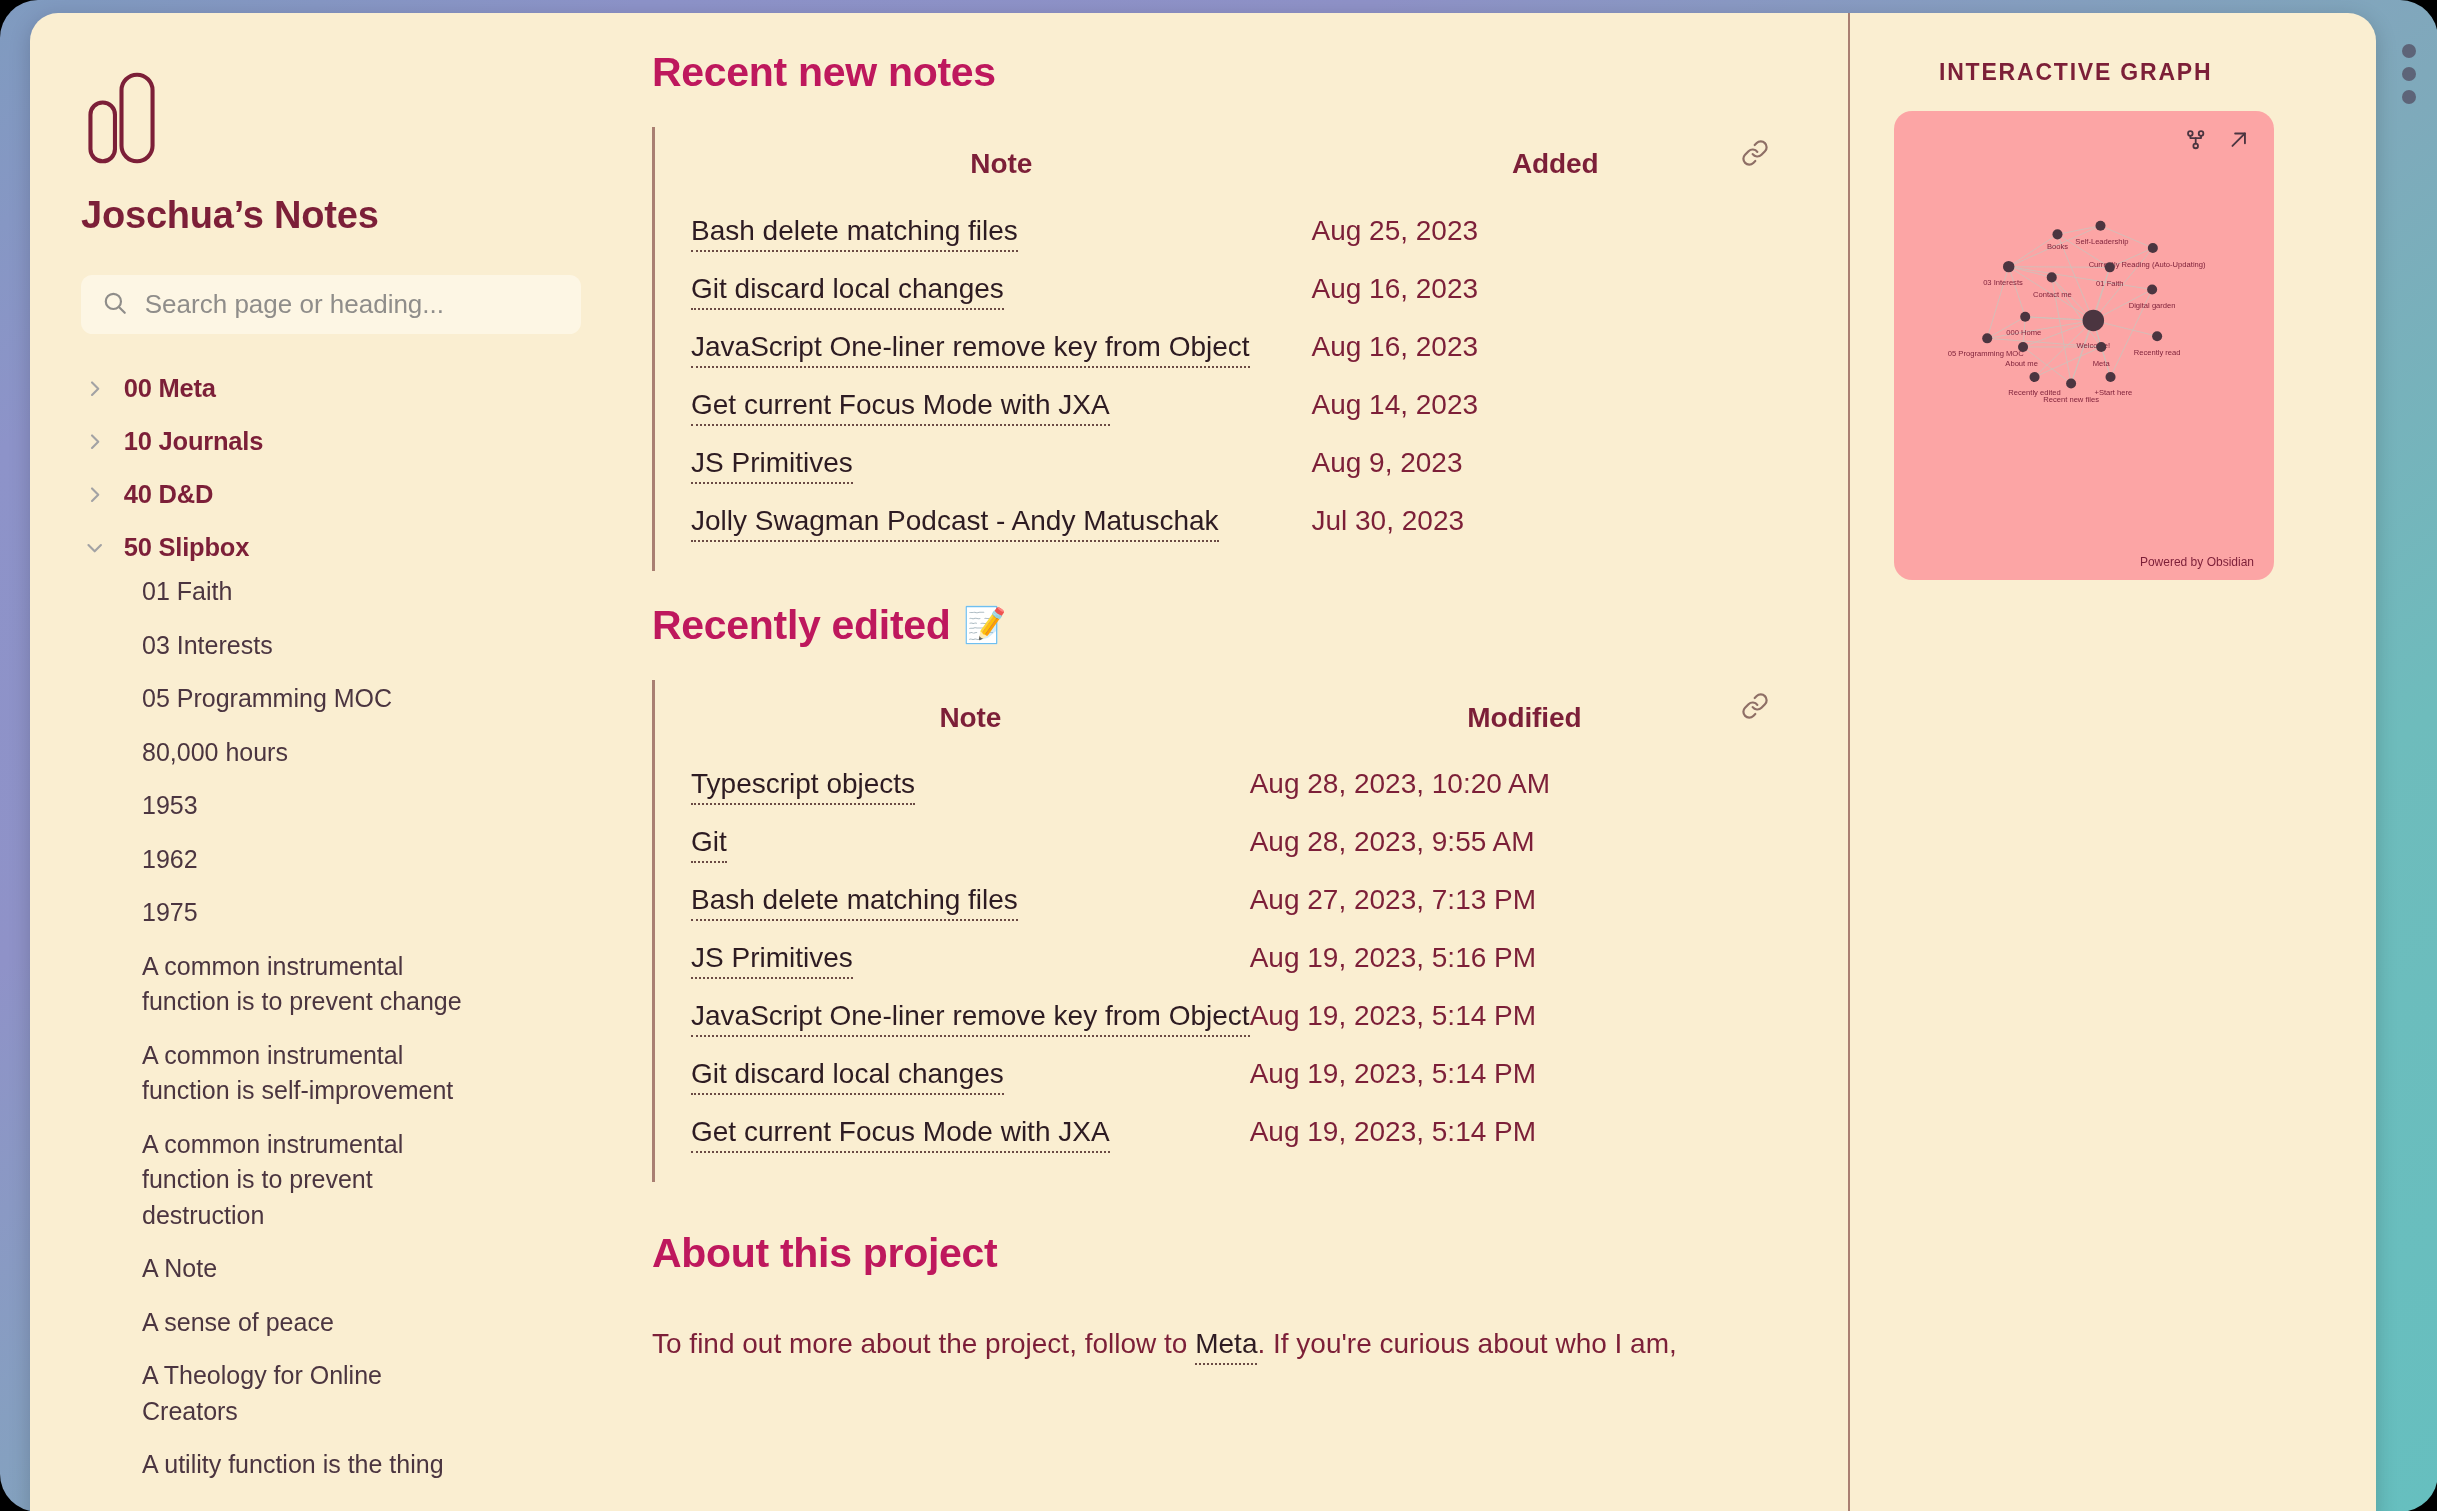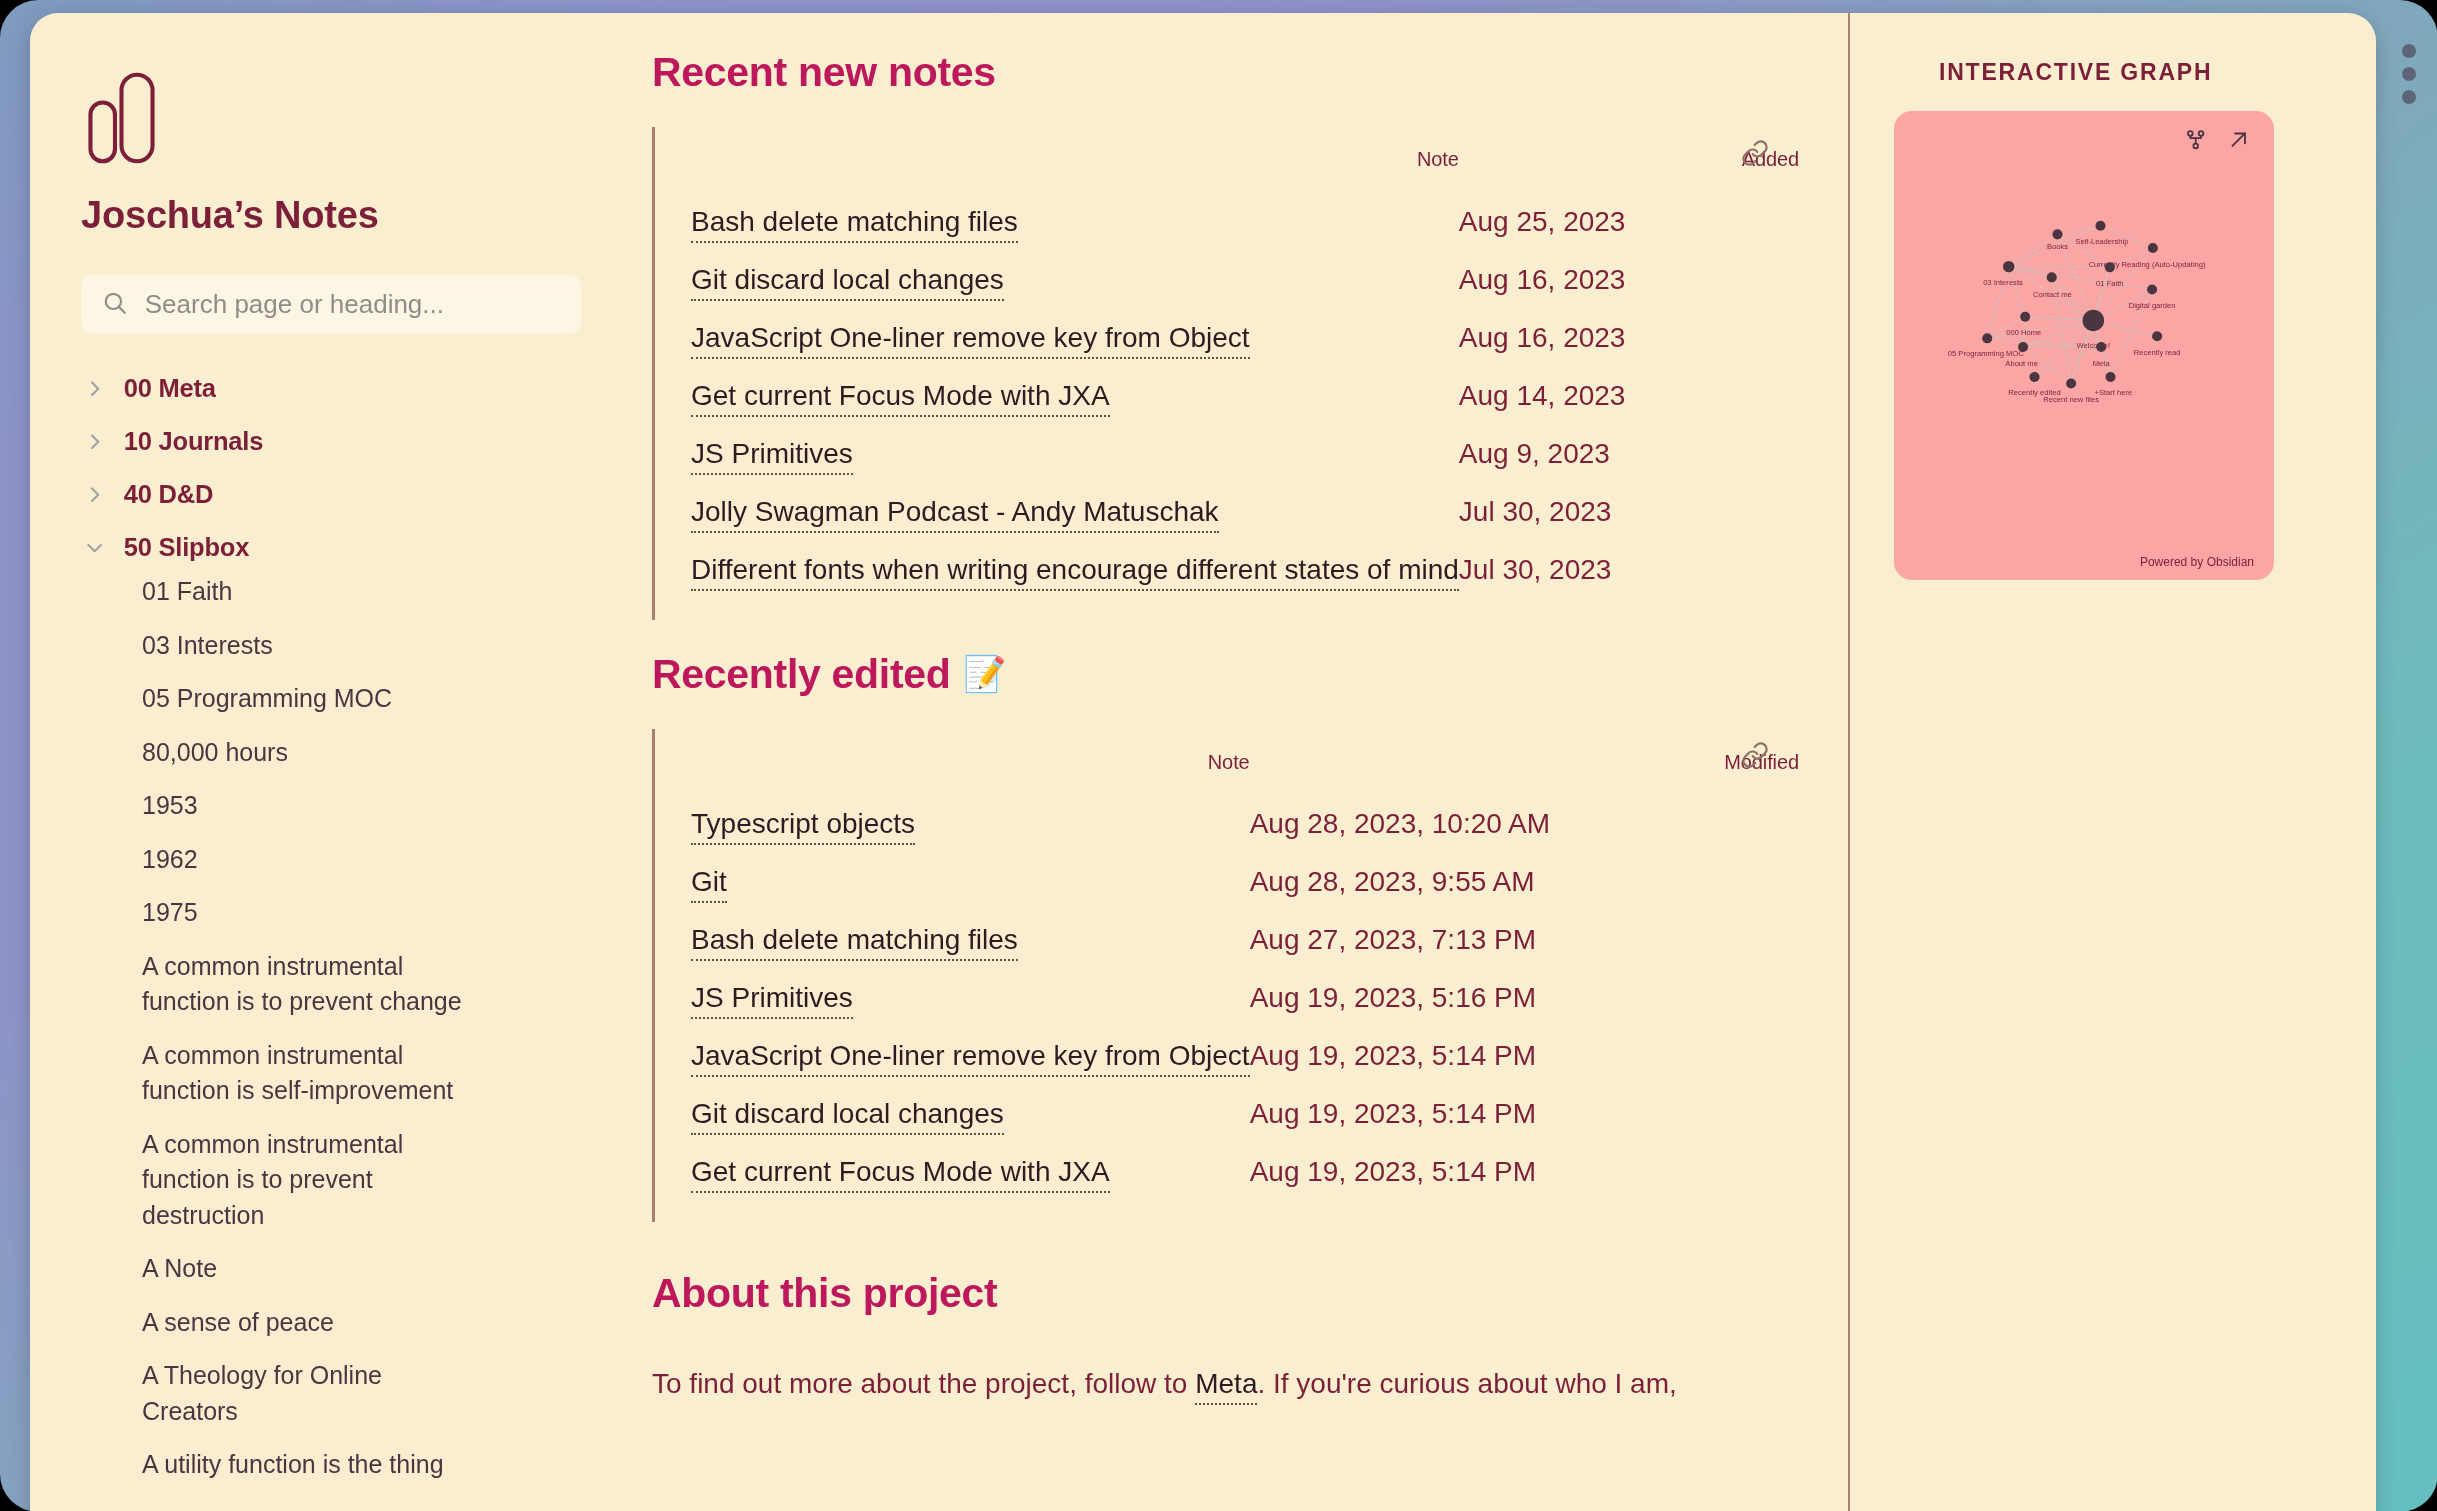--- a/index.html
+++ b/index.html
@@ -124,22 +124,22 @@
     margin-top: 31px;
     padding: 0 0 21.4px 36px;
     position: relative;
   }
   .link-icon-tr {
     position: absolute; right: 30px; top: 11.5px;
     color: #8e6f66;
   }
   table.notes { width: 100%; border-collapse: collapse; }
   table.notes th {
-    text-align: right;
-    font-size: 20px; font-weight: 400; color: #7c1f38;
+    text-align: center;
+    font-size: 28px; font-weight: 700; color: #7c1f38;
     padding: 21.4px 0 21.4px 0;
     letter-spacing: -0.1px;
   }
   table.notes td {
     padding: 13px 0;
     font-size: 28px;
     vertical-align: baseline;
   }
   table.notes td.note a {
     color: #2d1b22;
@@ -324,24 +324,20 @@
             <tr>
               <td class="note"><a href="#">Get current Focus Mode with JXA</a></td>
               <td class="date">Aug 14, 2023</td>
             </tr>
             <tr>
               <td class="note"><a href="#">JS Primitives</a></td>
               <td class="date">Aug 9, 2023</td>
             </tr>
             <tr>
               <td class="note"><a href="#">Jolly Swagman Podcast - Andy Matuschak</a></td>
-              <td class="date">Jul 30, 2023</td>
-            </tr>
-            <tr>
-              <td class="note"><a href="#">Different fonts when writing encourage different states of mind</a></td>
               <td class="date">Jul 30, 2023</td>
             </tr>
           </tbody>
         </table>
       </div>
 
       <h2 class="h2" style="margin-top:31px;">
         <span>Recently edited</span>
         <span class="emoji">📝</span>
       </h2>

